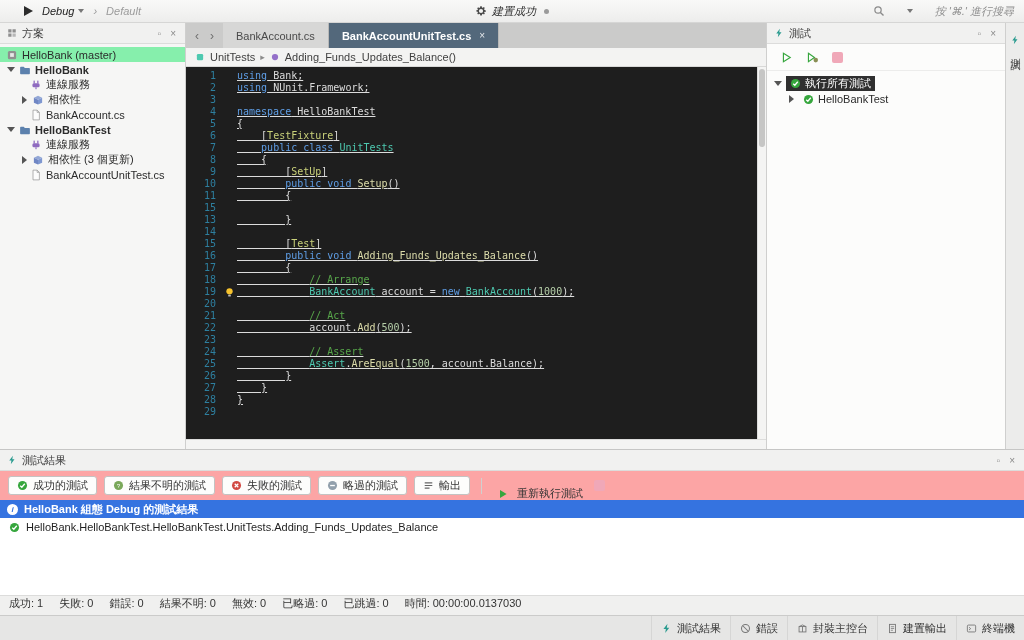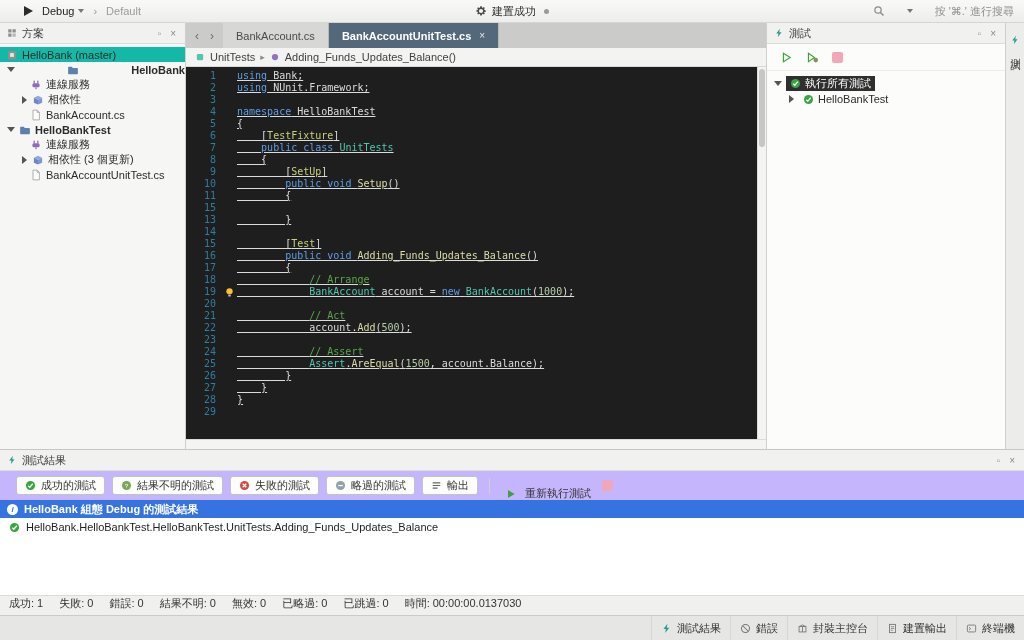--- a/index.html
+++ b/index.html
@@ -3,21 +3,21 @@
 <meta charset="utf-8">
 <style>
   *{box-sizing:border-box;margin:0;padding:0;}
   html,body{width:1024px;height:640px;overflow:hidden;background:#ececec;}
   #app{width:1024px;height:640px;display:flex;flex-direction:column;
        font-family:"Liberation Sans",sans-serif;font-size:11px;color:#333;background:#ececec;}
 
   
   .toolbar{height:23px;flex:none;background:linear-gradient(#f9f9f8,#ededec);
            border-bottom:1px solid #d6d6d5;display:flex;align-items:center;
-           padding:0 10px 0 24px;gap:9px;position:relative;}
+           padding:0 10px 0 24px;gap:9px;position:relative;font-style:italic;}
   .playtri{width:0;height:0;border-left:9px solid #2b2b2b;border-top:5px solid transparent;
            border-bottom:5px solid transparent;flex:none;}
   .cfg{display:flex;align-items:center;gap:4px;color:#222;}
   .chev-down{width:0;height:0;border-left:3.5px solid transparent;border-right:3.5px solid transparent;
              border-top:4px solid #777;display:inline-block;}
   .chev-right{color:#999;font-size:11px;}
   .target{color:#9b9b9b;}
   .build-status{position:absolute;left:50%;transform:translateX(-50%);display:flex;align-items:center;gap:5px;color:#2e2e2e;}
   .status-dot{width:5px;height:5px;border-radius:50%;background:#9a9a9a;margin-left:3px;}
   .search{margin-left:auto;display:flex;align-items:center;gap:22px;color:#8f8f8f;}
@@ -31,21 +31,21 @@
   .ic svg{width:100%;height:100%;display:block;}
   .s10{width:10px;height:10px;}
 
   .main{flex:1;display:flex;min-height:0;}
 
   
   .solution-pad{width:186px;flex:none;background:#f6f6f5;border-right:1px solid #cfcfce;
                 display:flex;flex-direction:column;}
   .stree{padding-top:3px;overflow:hidden;}
   .srow{height:15px;display:flex;align-items:center;white-space:nowrap;}
-  .srow.selected{background:#14b8a6;}
+  .srow.selected{background:#86efac;}
   .srow .ic{margin-right:4px;}
   .lbl{color:#2b2b2b;}
   .bold{font-weight:bold;}
   .disc-open{width:0;height:0;border-left:4px solid transparent;border-right:4px solid transparent;
              border-top:5px solid #555;margin:0 4px 0 1px;flex:none;}
   .disc-closed{width:0;height:0;border-top:4px solid transparent;border-bottom:4px solid transparent;
                border-left:5px solid #555;margin:0 5px 0 2px;flex:none;}
   .disc-sp{width:10px;flex:none;}
 
   
@@ -89,22 +89,22 @@
   .ic-stop{width:11px;height:11px;border-radius:2px;background:#f0a8b8;flex:none;display:inline-block;}
 
   
   .dock-strip{width:19px;flex:none;background:#ececeb;border-left:1px solid #cfcfce;
               display:flex;flex-direction:column;align-items:center;padding-top:12px;gap:5px;}
   .vlabel{writing-mode:vertical-rl;font-size:10px;color:#444;letter-spacing:2px;}
 
   
   .results-pad{height:166px;flex:none;border-top:1px solid #c6c6c5;background:#fff;
                display:flex;flex-direction:column;}
-  .results-toolbar{height:29px;flex:none;display:flex;align-items:center;gap:7px;padding:0 16px;
-                   background:#c4b5fd;}
+  .results-toolbar{height:29px;flex:none;display:flex;align-items:center;gap:7px;padding:0 8px;
+                   background:#fca5a5;}
   .filters{display:flex;gap:7px;}
   .fbtn{display:flex;align-items:center;gap:5px;height:19px;padding:0 8px;background:#fdfdfc;
         border:1px solid #c3c3c2;border-radius:3px;color:#333;}
   .fbtn .ic{width:11px;height:11px;}
   .vsep{width:1px;height:16px;background:#d0d0cf;margin:0 4px;}
   .rerun{display:flex;align-items:center;gap:8px;color:#333;padding:0 4px;margin-top:16px;}
   .info-row{height:18px;flex:none;background:#3573e0;color:#fff;display:flex;align-items:center;
             gap:6px;padding:0 7px;font-weight:bold;}
   .ic-info{width:11px;height:11px;border-radius:50%;background:#fff;color:#3573e0;font-size:8px;
            font-weight:bold;font-style:italic;text-align:center;line-height:11px;flex:none;}
@@ -177,21 +177,21 @@
       <div class="stree" id="solution-tree">
           <div class="srow selected" style="padding-left: 6px;">
             <span class="ic">
               <svg viewBox="0 0 16 16">
                 <rect x="2.5" y="2.5" width="11" height="11" rx="2" fill="#909090"></rect>
                 <rect x="5.5" y="5.5" width="5" height="5" fill="#e8e8e8"></rect>
               </svg>
             </span>
             <span class="lbl">HelloBank (master)</span>
           </div>
-          <div class="srow" style="padding-left: 6px; justify-content: space-between;">
+          <div class="srow" style="padding-left: 6px;">
             <span class="disc-open"></span>
             <span class="ic">
               <svg viewBox="0 0 16 16">
                 <path d="M1.5 4.5c0-.6.4-1 1-1h3.8l1.5 1.7h5.7c.6 0 1 .4 1 1v6.3c0 .6-.4 1-1 1h-11c-.6 0-1-.4-1-1z" fill="#5c81ad"></path>
               </svg>
             </span>
             <span class="lbl bold">HelloBank</span>
           </div>
           <div class="srow" style="padding-left: 20px;">
             <span class="disc-sp"></span>

